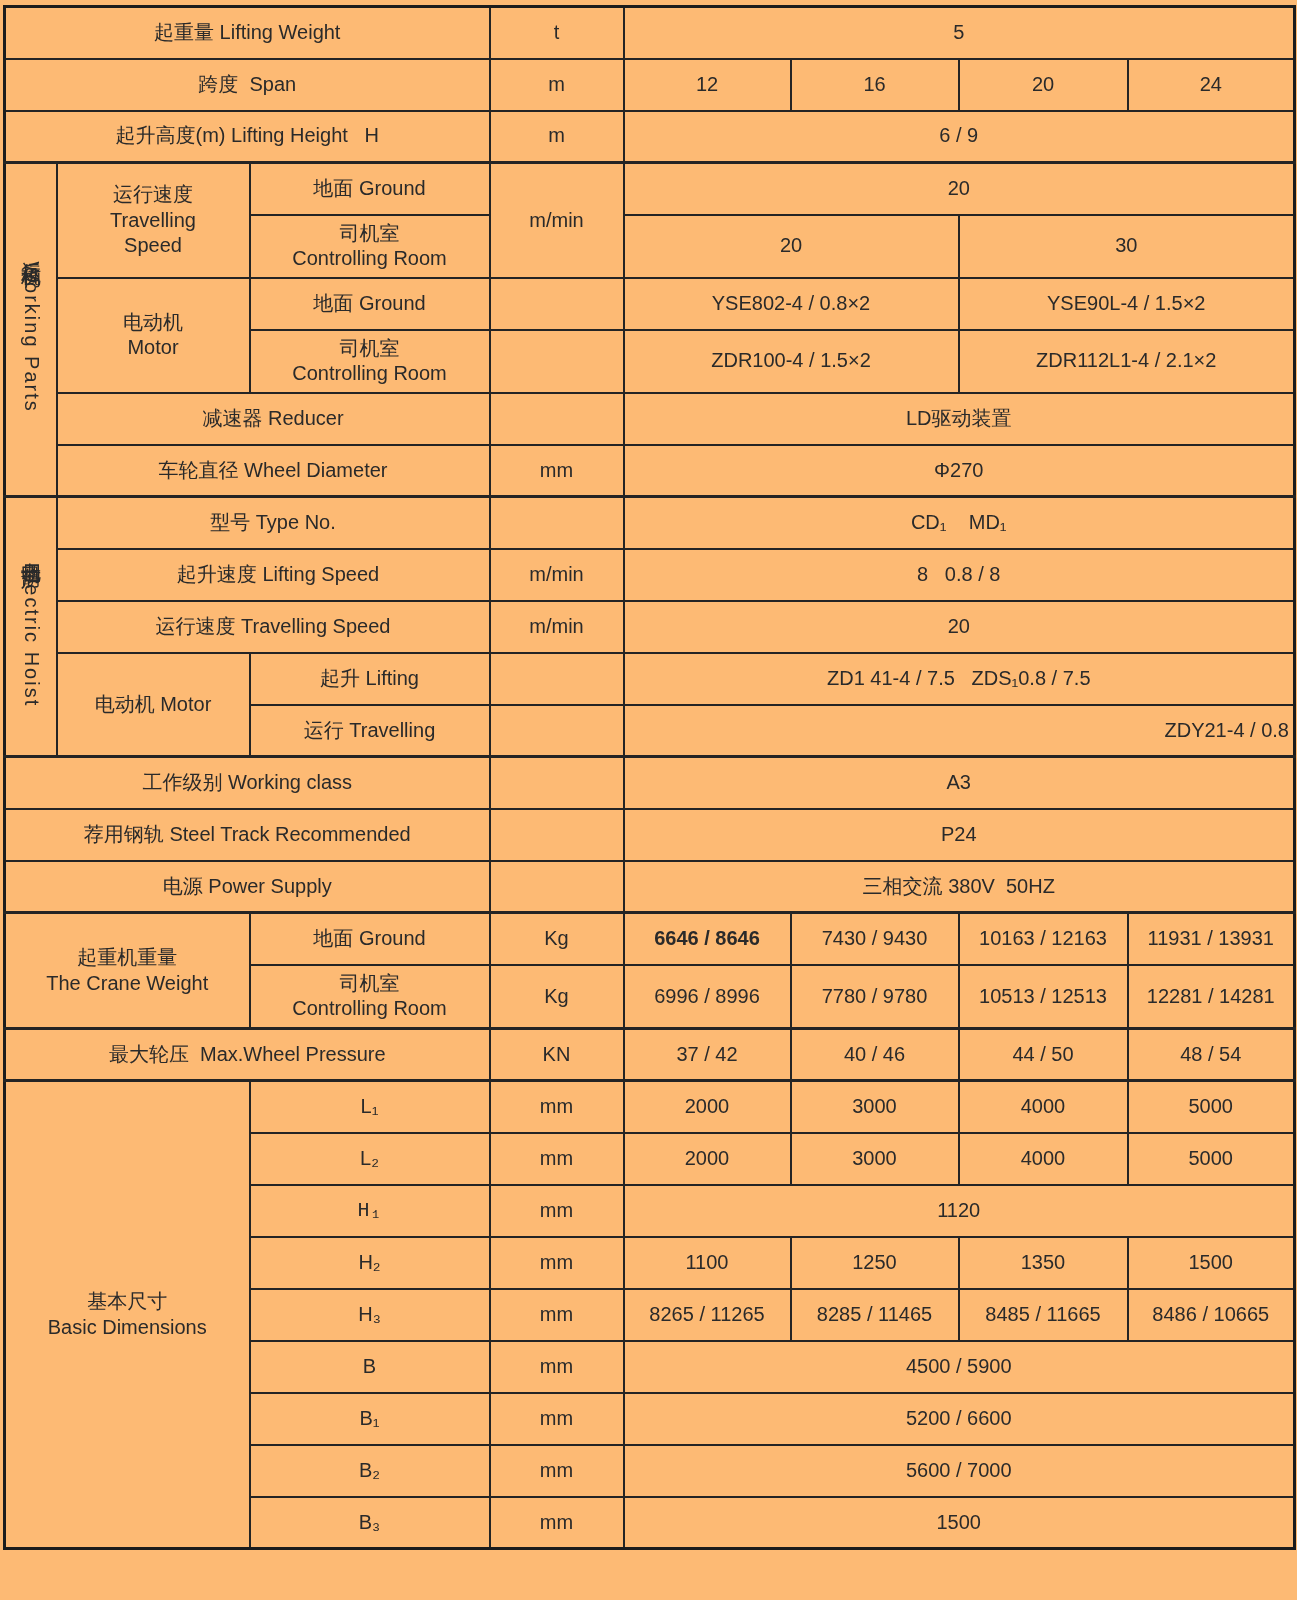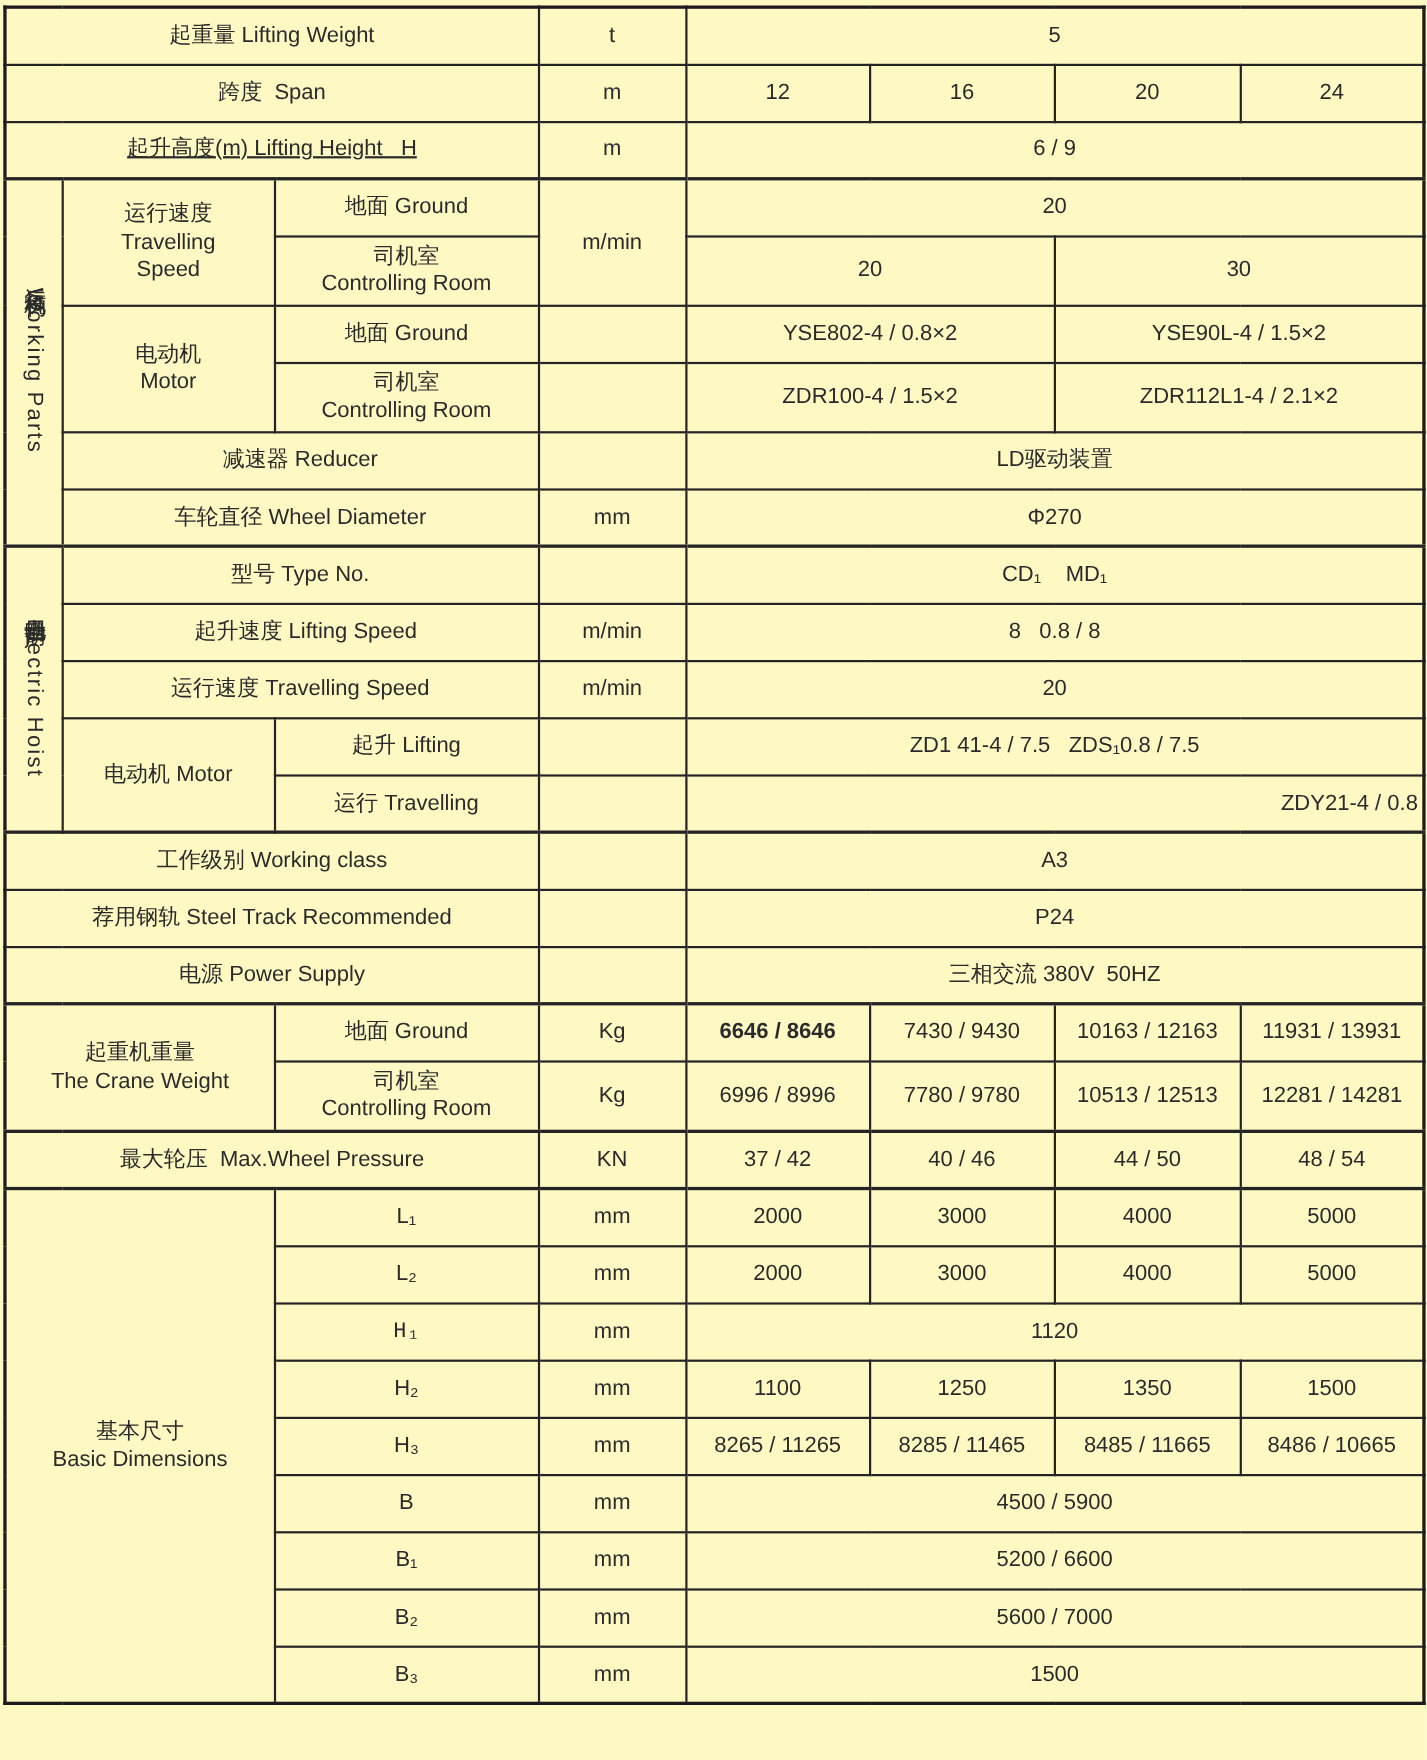--- a/index.html
+++ b/index.html
@@ -7,21 +7,21 @@
     padding: 0;
     background: #fbfbfb;
     font-family: "Liberation Sans", "DejaVu Sans", sans-serif;
     color: #2a2a2a;
   }
   .page {
     width: 1297px;
     height: 1600px;
     box-sizing: border-box;
     padding: 5px 3px;
-    background: #fef9c3;
+    background: #fdba74;
   }
   table.spec {
     border-collapse: collapse;
     table-layout: fixed;
     width: 1290px;
     border: 3px solid #1c1c1c;
   }
   table.spec td {
     border: 2px solid #242424;
     text-align: center;
@@ -82,21 +82,21 @@
         </tr>
         <tr data-name="row-span">
           <td colspan="3" class="l" data-name="label-span" style="border-color: rgb(36, 36, 36);">跨度&nbsp;&nbsp;Span</td>
           <td class="u" data-name="unit-span" style="border-color: rgb(36, 36, 36);">m</td>
           <td class="v" data-name="value-span-12" style="border-color: rgb(36, 36, 36);">12</td>
           <td class="v" data-name="value-span-16" style="border-color: rgb(36, 36, 36);">16</td>
           <td class="v" data-name="value-span-20" style="border-color: rgb(36, 36, 36);">20</td>
           <td class="v" data-name="value-span-24" style="border-color: rgb(36, 36, 36);">24</td>
         </tr>
         <tr data-name="row-lifting-height">
-          <td colspan="3" class="l" data-name="label-lifting-height" style="border-color: rgb(36, 36, 36); text-decoration: underline;">起升高度(m) Lifting Height&nbsp;&nbsp;&nbsp;H</td>
+          <td colspan="3" class="l" data-name="label-lifting-height" style="border-color: rgb(36, 36, 36);">起升高度(m) Lifting Height&nbsp;&nbsp;&nbsp;H</td>
           <td class="u" data-name="unit-lifting-height" style="border-color: rgb(36, 36, 36);">m</td>
           <td colspan="4" class="v" data-name="value-lifting-height" style="border-color: rgb(36, 36, 36);">6 / 9</td>
         </tr>
         <tr data-name="row-working-travelling-ground" class="section">
           <td rowspan="6" class="g" data-name="group-working-parts" style="border-color: rgb(36, 36, 36);">运行机构 Working Parts</td>
           <td rowspan="2" class="l" data-name="label-working-travelling-speed" style="border-color: rgb(36, 36, 36);">运行速度
 Travelling
 Speed</td>
           <td class="l" data-name="label-working-travelling-ground" style="border-color: rgb(36, 36, 36);">地面 Ground</td>
           <td rowspan="2" class="u" data-name="unit-working-travelling" style="border-color: rgb(36, 36, 36);">m/min</td>

